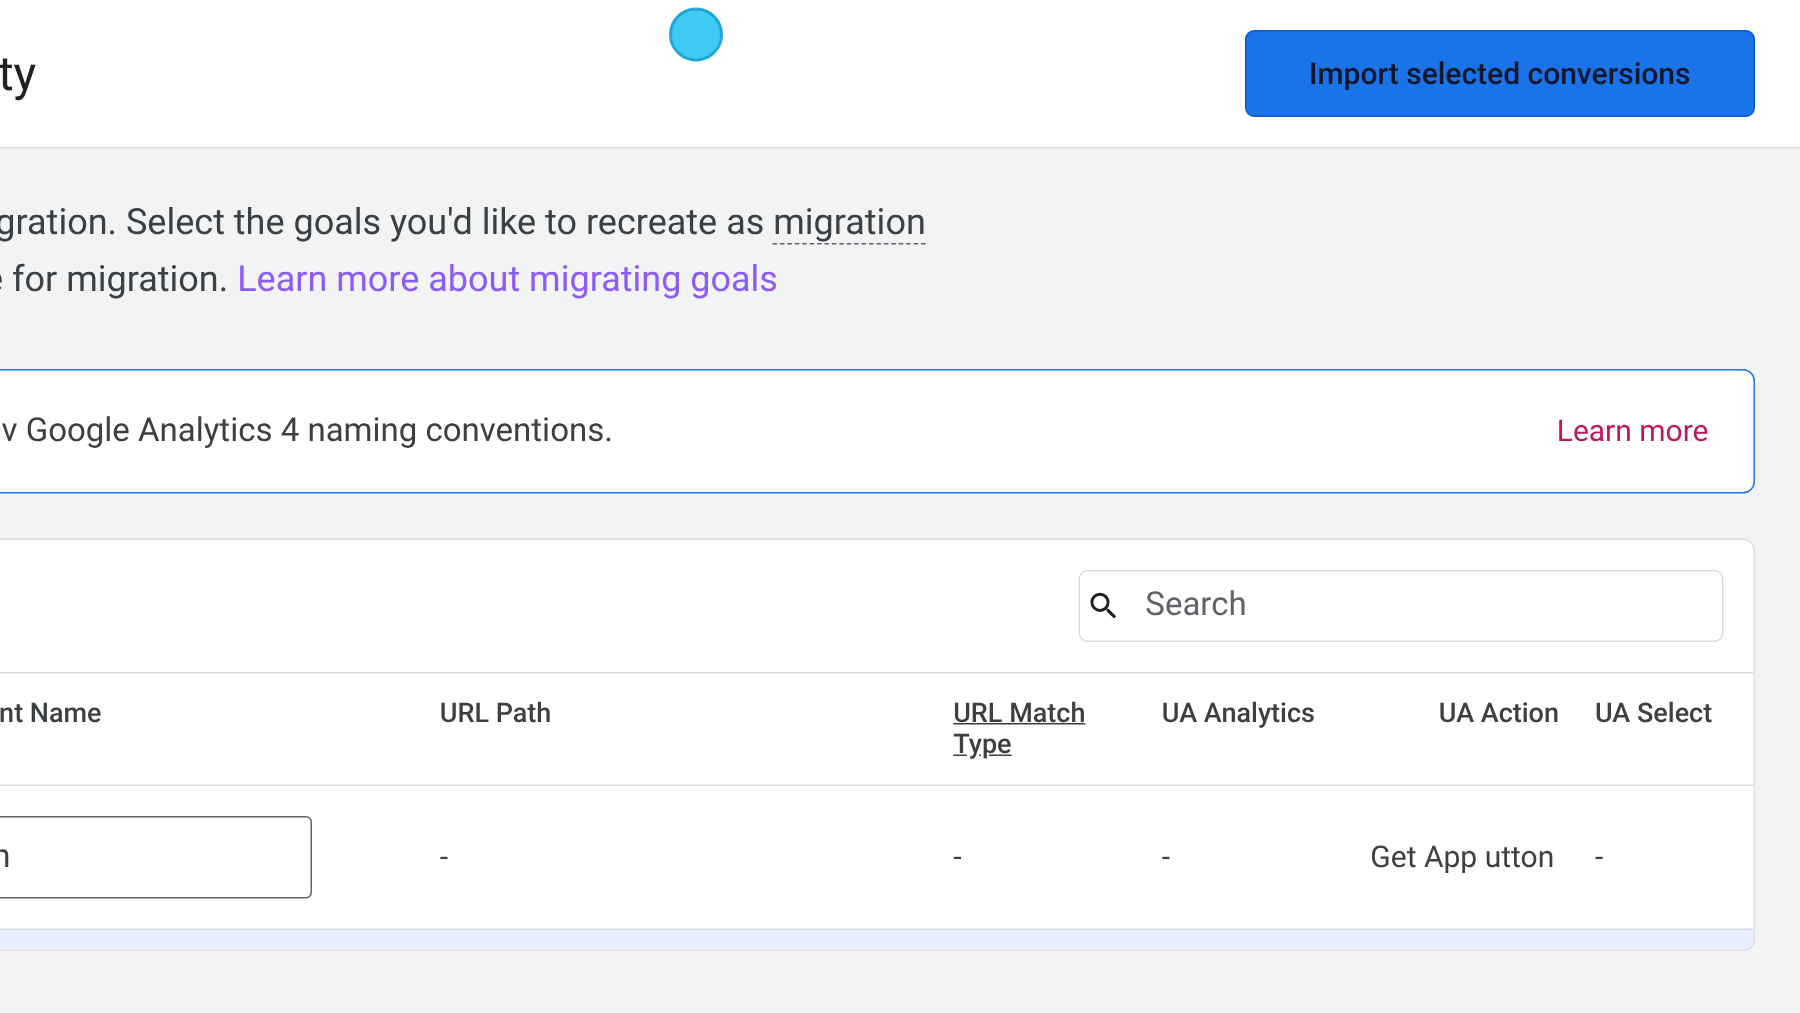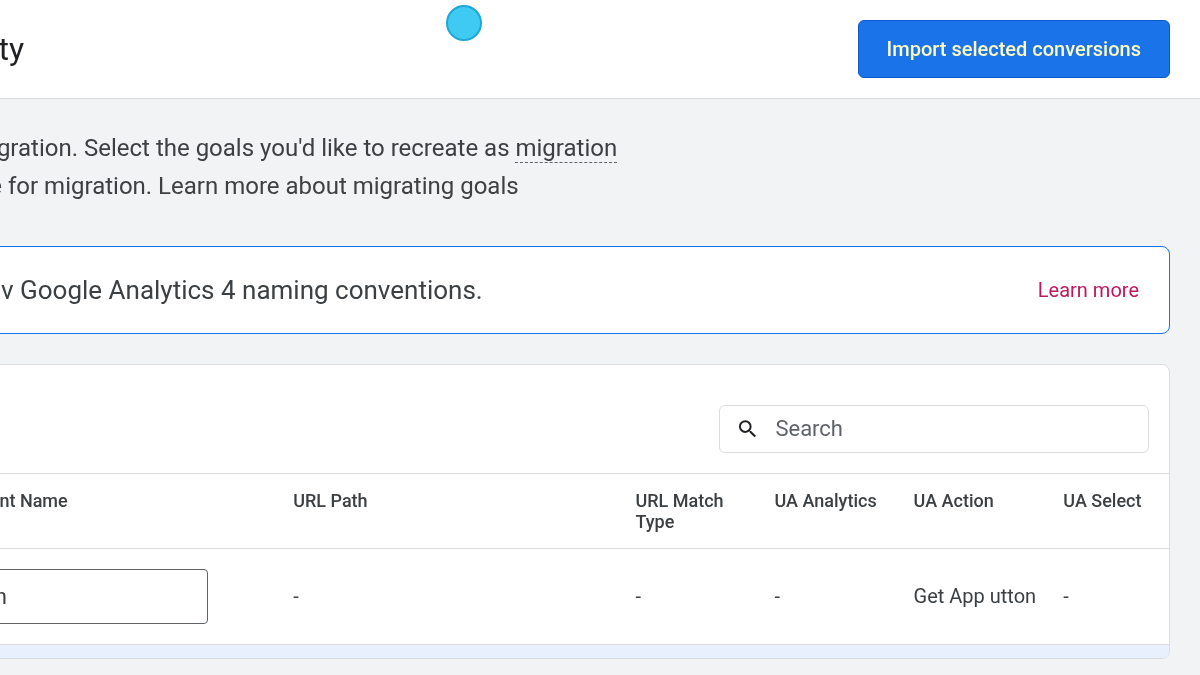--- a/index.html
+++ b/index.html
@@ -33,24 +33,24 @@
       top: 5px;
       left: 446px;
       width: 36px;
       height: 36px;
       border-radius: 50%;
       background: #3ecaf2;
       border: 2px solid #1da8d6;
     }
     .primary-button {
       background: #1a73e8;
-      color: #fef9c3;
+      color: #0f172a;
       border: 1px solid #0b57d0;
       border-radius: 6px;
-      padding: 16px 28px;
+      padding: 16px 42px;
       font-size: 20px;
       font-weight: 500;
       cursor: pointer;
       font-family: inherit;
     }
     .content-area {
       background: #f1f3f4;
       padding: 30px 30px 30px 0;
       border-top: 1px solid #dadce0;
       min-height: 580px;
@@ -59,38 +59,38 @@
       font-size: 24px;
       color: #3c4043;
       line-height: 1.6;
       margin-left: -30px;
       margin-bottom: 40px;
     }
     .dotted-underline {
       border-bottom: 1px dashed #5f6368;
     }
     .link {
-      color: #404040;
+      color: #8b5cf6;
       text-decoration: none;
       cursor: pointer;
       text-align: center;
     }
     .info-banner {
       background: #fff;
       border: 1px solid #1a73e8;
       border-radius: 8px;
       padding: 28px 30px;
       display: flex;
       justify-content: space-between;
       align-items: center;
       margin-left: -30px;
       margin-bottom: 30px;
     }
     .info-banner-text {
-      font-size: 26px;
+      font-size: 22px;
       color: #3c4043;
     }
     .info-banner-link {
       color: #be185d;
       font-size: 20px;
       cursor: pointer;
     }
     .table-card {
       background: #fff;
       border: 1px solid #dadce0;
@@ -101,23 +101,22 @@
     .table-toolbar {
       display: flex;
       justify-content: flex-end;
       padding: 20px;
     }
     .search-box {
       display: flex;
       align-items: center;
       border: 1px solid #dadce0;
       border-radius: 6px;
-      padding: 10px 16px;
+      padding: 10px 4px;
       width: 430px;
-      margin-top: 20px;
     }
     .search-box svg {
       width: 26px;
       height: 26px;
       fill: #202124;
       margin-right: 16px;
     }
     .search-input {
       border: none;
       outline: none;
@@ -169,23 +168,23 @@
       background: #e8f0fe;
       height: 14px;
     }
     .highlight-row td {
       padding: 0;
       height: 14px;
       border: none;
     }
     .col-event { width: 290px; padding-left: 0; }
     .col-url { width: 320px; margin-top: 20px; }
-    .col-match { width: 130px; }
+    .col-match { width: 130px; text-decoration: underline; }
     .col-cat { width: 130px; }
-    .col-action { width: 140px; }
+    .col-action { width: 140px; text-align: right; }
     .col-label { width: 110px; }
   </style>
 </head>
 <body>
 
 <div class="header">
   <div class="header-title">erty</div>
   <button class="primary-button">Import selected conversions</button>
 </div>
 

